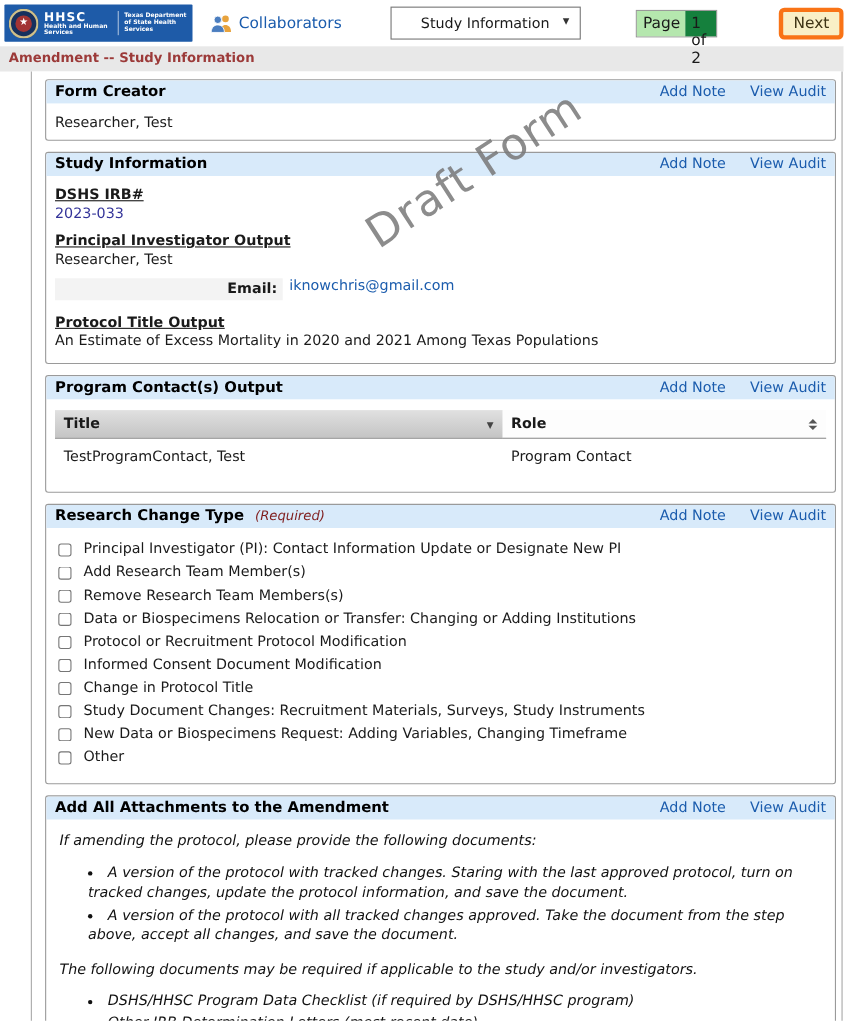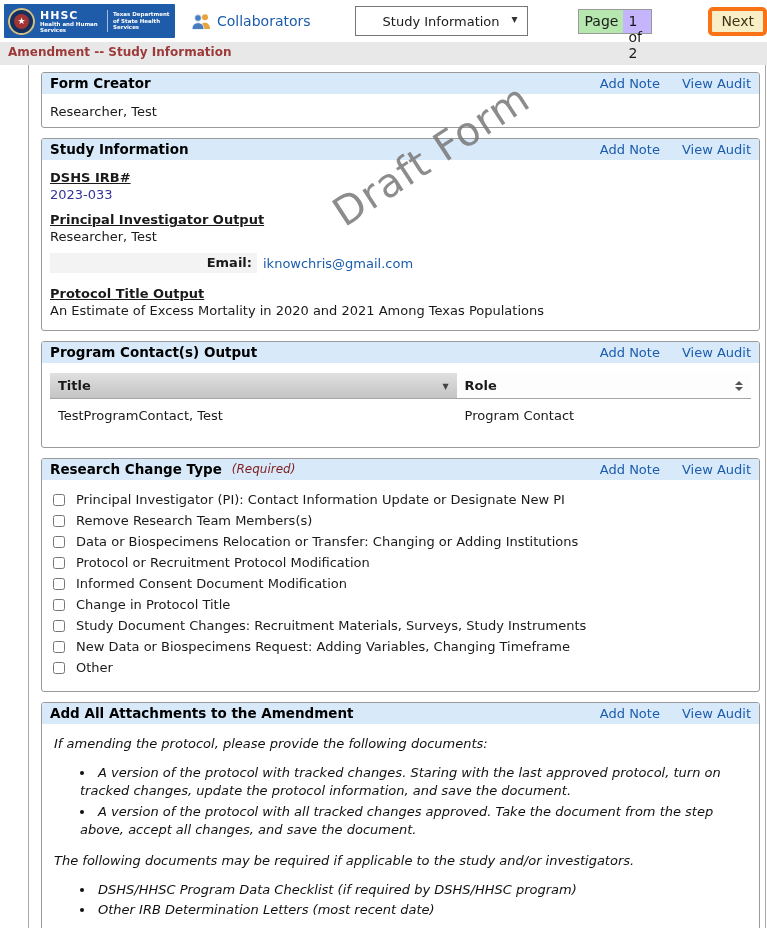--- a/index.html
+++ b/index.html
@@ -23,21 +23,21 @@
   .collab { display:flex; align-items:center; margin-left:16px; cursor:pointer; }
   .collab-label { color:#1b5cad; font-size:14px; margin-left:5px; }
 
   .form-select { margin-left:44px; width:230px; height:30px; border:1px solid #767676; background:#fff;
     display:flex; align-items:center; justify-content:center; position:relative; font-size:13px; cursor:pointer; }
   .form-select::after { content:"▾"; position:absolute; right:9px; top:5px; font-size:12px; color:#333; }
 
   .page-box { margin-left:50px; display:inline-flex; border:1px solid #9a9a9a; height:25px; align-items:stretch;
     font-size:14px; }
   .page-box .pg { background:#b5e7ae; padding:3px 5px 0 6px; }
-  .page-box .pv { background:#c4b5fd; padding:3px 7px 0 5px; }
+  .page-box .pv { background:#15803d; padding:3px 7px 0 5px; }
 
   .next-btn { margin-left:56px; background:#f9efc6; border:4px solid #f97316; border-radius:5px;
     padding:2px 9px 3px; font-size:14px; color:#3e3415; cursor:pointer; font-family:inherit; }
 
   
   .titlebar { height:23px; background:#e8e8e8; color:#9c3a39; font-weight:bold; font-size:12px;
     padding:3px 8px 0; }
 
   
   .frame { margin-left:28px; width:738px; border-left:1px solid #a8a8a8; border-right:1px solid #a8a8a8;
@@ -54,21 +54,21 @@
   .hd-links { margin-left:auto; display:flex; gap:22px; }
   .hd-links a, a.lnk { color:#1b5cad; text-decoration:none; font-size:13px; cursor:pointer; }
 
   .box-bd { padding:8px; }
 
   .fld-label { font-weight:bold; margin-top:10px;text-decoration:underline; }
   .fld-label:first-child { margin-top:2px; }
   .fld-value { margin-top:2px; }
   .navy { color:#333399; }
 
-  .email-row { margin-top:9px; display:flex; align-items:center; }
+  .email-row { margin-top:9px; display:flex; align-items:flex-start; }
   .email-cell { width:207px; background:#f3f3f3; text-align:right; font-weight:bold; padding:2px 5px 3px; }
   .email-val { margin-left:6px; }
 
   
   table.pc { width:100%; border-collapse:collapse; margin-top:2px; }
   table.pc th { text-align:left; font-size:13px; padding:5px 8px; border-bottom:1px solid #a5a5a5; }
   th.th-name { width:58%; background:linear-gradient(#e0e0e0,#c4c4c4); }
   th.th-role { background:#fdfdfd; }
   table.pc td { padding:9px 8px 6px; font-size:13px; }
   .sort-desc { float:right; font-size:8px; color:#444; margin-top:4px; }
@@ -215,20 +215,24 @@
         <a class="lnk">View Audit</a>
       </span>
     </div>
     <div class="cb-list">
 
         <label class="cb-row">
           <input type="checkbox" style="">
           <span>Principal Investigator (PI): Contact Information Update or Designate New PI</span>
         </label>
 
+        <label class="cb-row">
+          <input type="checkbox" style="">
+          <span>Add Research Team Member(s)</span>
+        </label>
 
         <label class="cb-row">
           <input type="checkbox" style="">
           <span>Remove Research Team Members(s)</span>
         </label>
 
         <label class="cb-row">
           <input type="checkbox" style="">
           <span>Data or Biospecimens Relocation or Transfer: Changing or Adding Institutions</span>
         </label>

